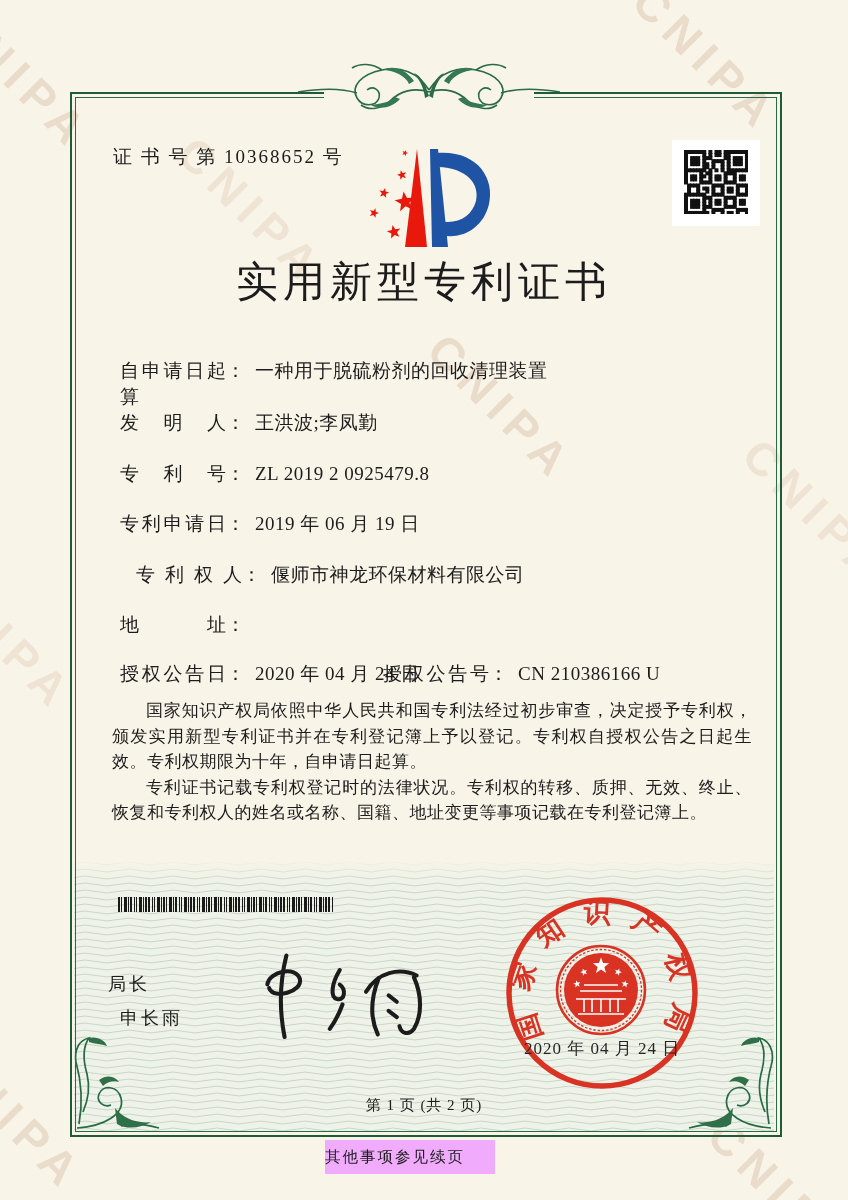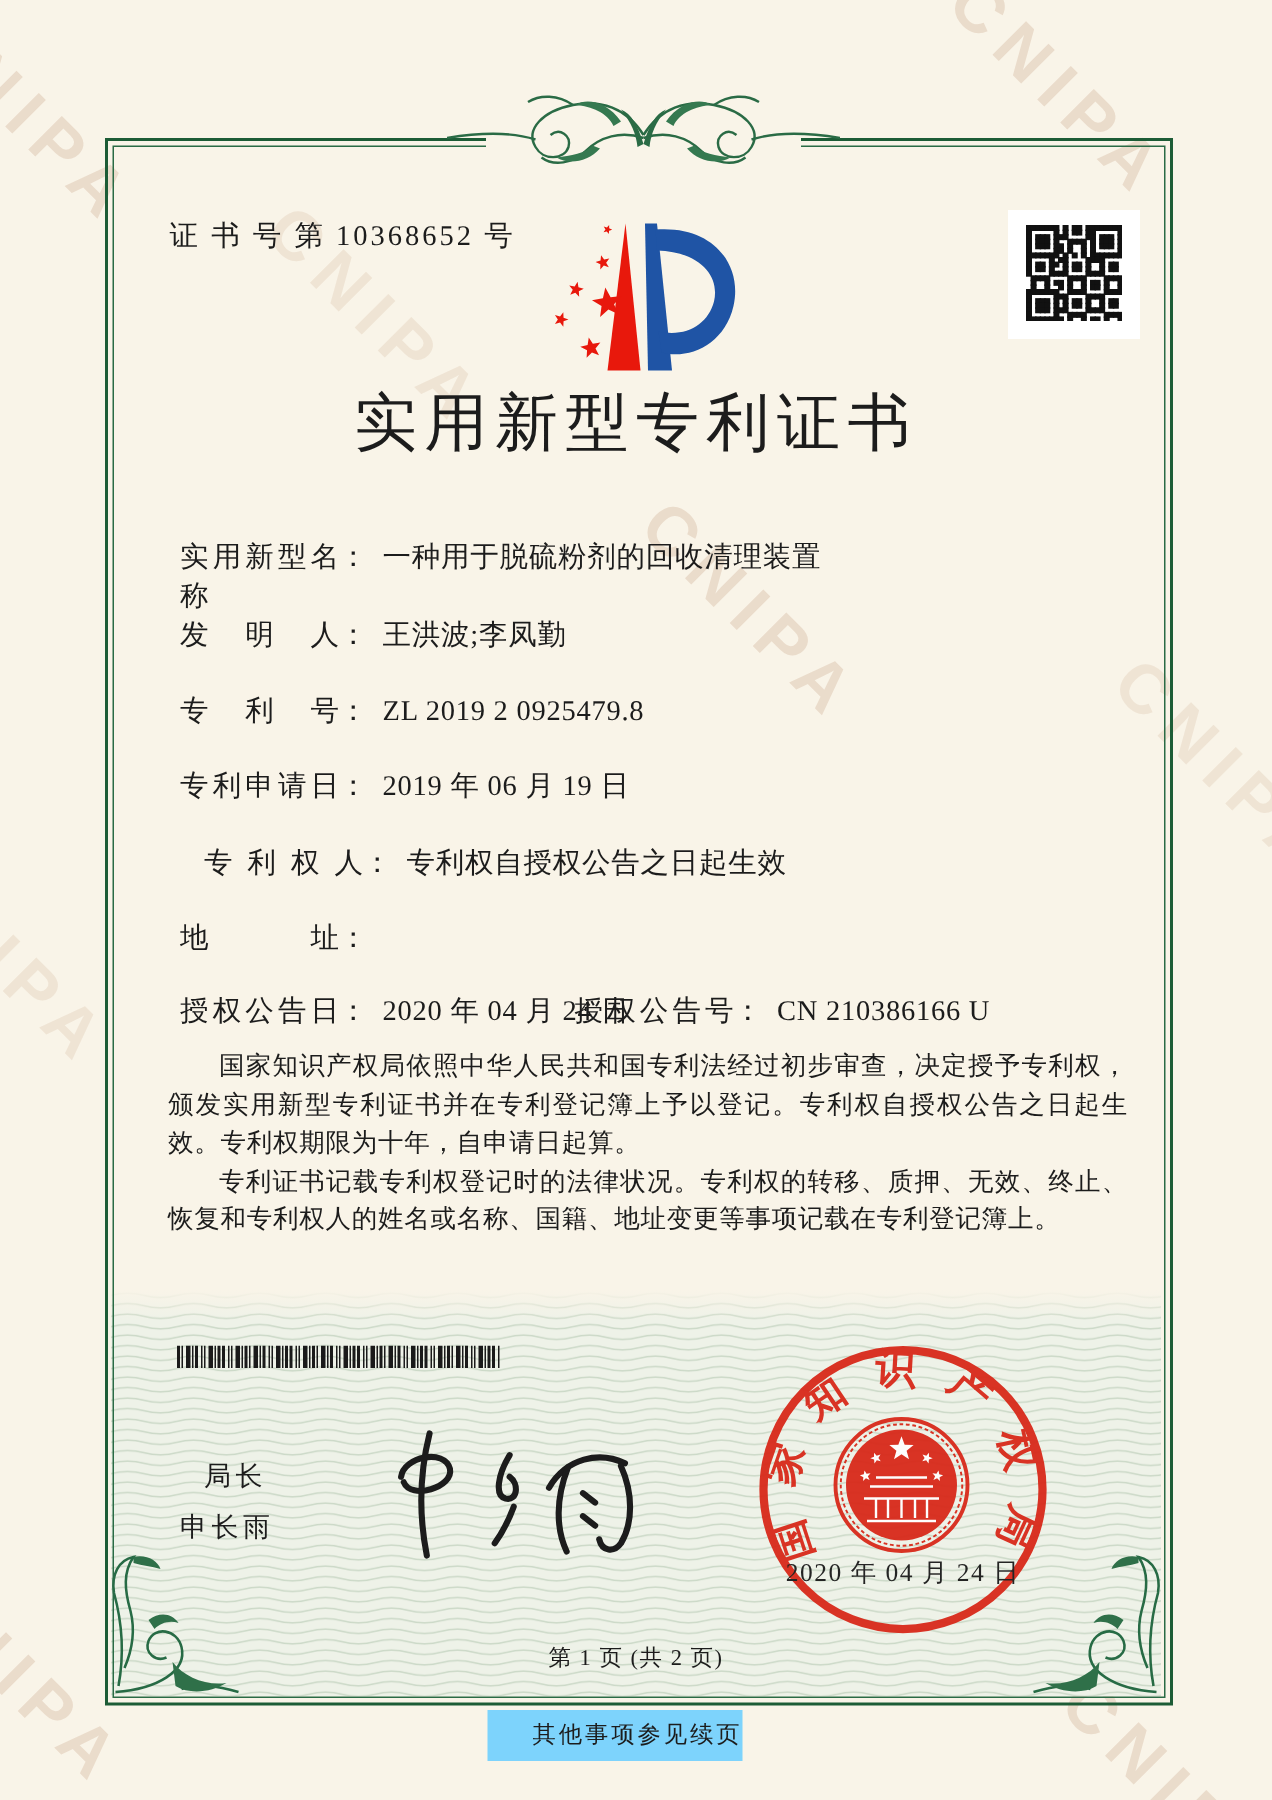--- a/index.html
+++ b/index.html
@@ -25,22 +25,22 @@
   .field-row{display:flex;align-items:baseline;font-size:19px;}
   .flabel{display:inline-block;width:106px;text-align:justify;text-align-last:justify;
           text-justify:inter-character;}
   .colon{margin-right:10px;}
   .fvalue{letter-spacing:0.5px;}
   .body-text{width:640px;font-size:17px;line-height:25.5px;text-align:justify;
              letter-spacing:0.5px;}
   .body-text p{margin:0;text-indent:2em;}
   .signer{font-size:18px;letter-spacing:3px;}
   .pagenum{width:708px;left:70px;text-align:center;font-size:15px;letter-spacing:1px;z-index:4;}
-  .footer-box{background:#7dd3fc;font-size:15.5px;letter-spacing:2px;line-height:34px;
-              text-align:right;z-index:4;}
+  .footer-box{background:#f0abfc;font-size:15.5px;letter-spacing:2px;line-height:34px;
+              text-align:left;z-index:4;}
   .seal-wrap{z-index:5;opacity:0.95;}
   .sig{z-index:5;}
 </style>
 </head>
 <body>
 
 <div class="page">
 
   <span class="wm" style="left:-28px;top:-8px;">CNIPA</span>
   <span class="wm" style="left:660px;top:-26px;">CNIPA</span>
@@ -364,21 +364,21 @@
         <rect x="42.67" y="60.95" width="4" height="4" fill="#111"></rect>
         <rect x="45.71" y="60.95" width="4" height="4" fill="#111"></rect>
         <rect x="51.81" y="60.95" width="4" height="4" fill="#111"></rect>
         <rect x="60.95" y="60.95" width="4" height="4" fill="#111"></rect>
       </svg>
   </div>
 
   <div class="abs title" style="top:254px;">实用新型专利证书</div>
 
   <div class="abs field-row" style="left:120px;top:358px;">
-    <span class="flabel">实用新型名称</span>
+    <span class="flabel">自申请日起算</span>
       <span class="colon">：</span>
       <span class="fvalue">一种用于脱硫粉剂的回收清理装置</span>
   </div>
   <div class="abs field-row" style="left:120px;top:410px;">
     <span class="flabel">发明人</span>
       <span class="colon">：</span>
       <span class="fvalue">王洪波;李凤勤</span>
   </div>
   <div class="abs field-row" style="left:120px;top:461px;">
     <span class="flabel">专利号</span>
@@ -386,21 +386,21 @@
       <span class="fvalue">ZL 2019 2 0925479.8</span>
   </div>
   <div class="abs field-row" style="left:120px;top:511px;">
     <span class="flabel">专利申请日</span>
       <span class="colon">：</span>
       <span class="fvalue">2019 年 06 月 19 日</span>
   </div>
   <div class="abs field-row" style="left:120px;top:562px;margin-left:16px;">
     <span class="flabel">专利权人</span>
       <span class="colon">：</span>
-      <span class="fvalue">专利权自授权公告之日起生效</span>
+      <span class="fvalue">偃师市神龙环保材料有限公司</span>
   </div>
   <div class="abs field-row" style="left:120px;top:612px;">
     <span class="flabel">地址</span>
       <span class="colon">：</span>
   </div>
 
   <div class="abs field-row" style="left:120px;top:661px;">
     <span class="flabel">授权公告日</span>
       <span class="colon">：</span>
       <span class="fvalue">2020 年 04 月 24 日</span>
@@ -484,21 +484,21 @@
       <rect x="192" y="0" width="2" height="15" fill="#1a1a1a"></rect>
       <rect x="196" y="0" width="1" height="15" fill="#1a1a1a"></rect>
       <rect x="198" y="0" width="1" height="15" fill="#1a1a1a"></rect>
       <rect x="201" y="0" width="3" height="15" fill="#1a1a1a"></rect>
       <rect x="205" y="0" width="1" height="15" fill="#1a1a1a"></rect>
       <rect x="207" y="0" width="2" height="15" fill="#1a1a1a"></rect>
       <rect x="210" y="0" width="2" height="15" fill="#1a1a1a"></rect>
       <rect x="214" y="0" width="1" height="15" fill="#1a1a1a"></rect>
     </svg>
 
-  <div class="abs signer" style="left:136px;top:972px;">局长</div>
+  <div class="abs signer" style="left:108px;top:972px;">局长</div>
   <div class="abs signer" style="left:120px;top:1006px;">申长雨</div>
 
   <svg class="abs sig" style="left:252px;top:942px;" width="190" height="105" viewBox="0 0 210 110" fill="none" stroke="#1c1c1c" stroke-width="4.5" stroke-linecap="round">
     <path d="M38,12 C31,40 30,72 36,102"></path>
     <path d="M17,44 C19,29 49,23 53,38 C56,52 24,61 19,48"></path>
     <path d="M97,28 C88,43 86,58 94,60 C103,62 104,49 97,44"></path>
     <path d="M100,66 C96,77 91,86 86,93"></path>
     <path d="M126,52 C139,30 163,25 182,34"></path>
     <path d="M140,37 C131,60 131,82 139,99"></path>
     <path d="M179,36 C188,56 188,78 179,93 C174,100 165,99 163,90"></path>

